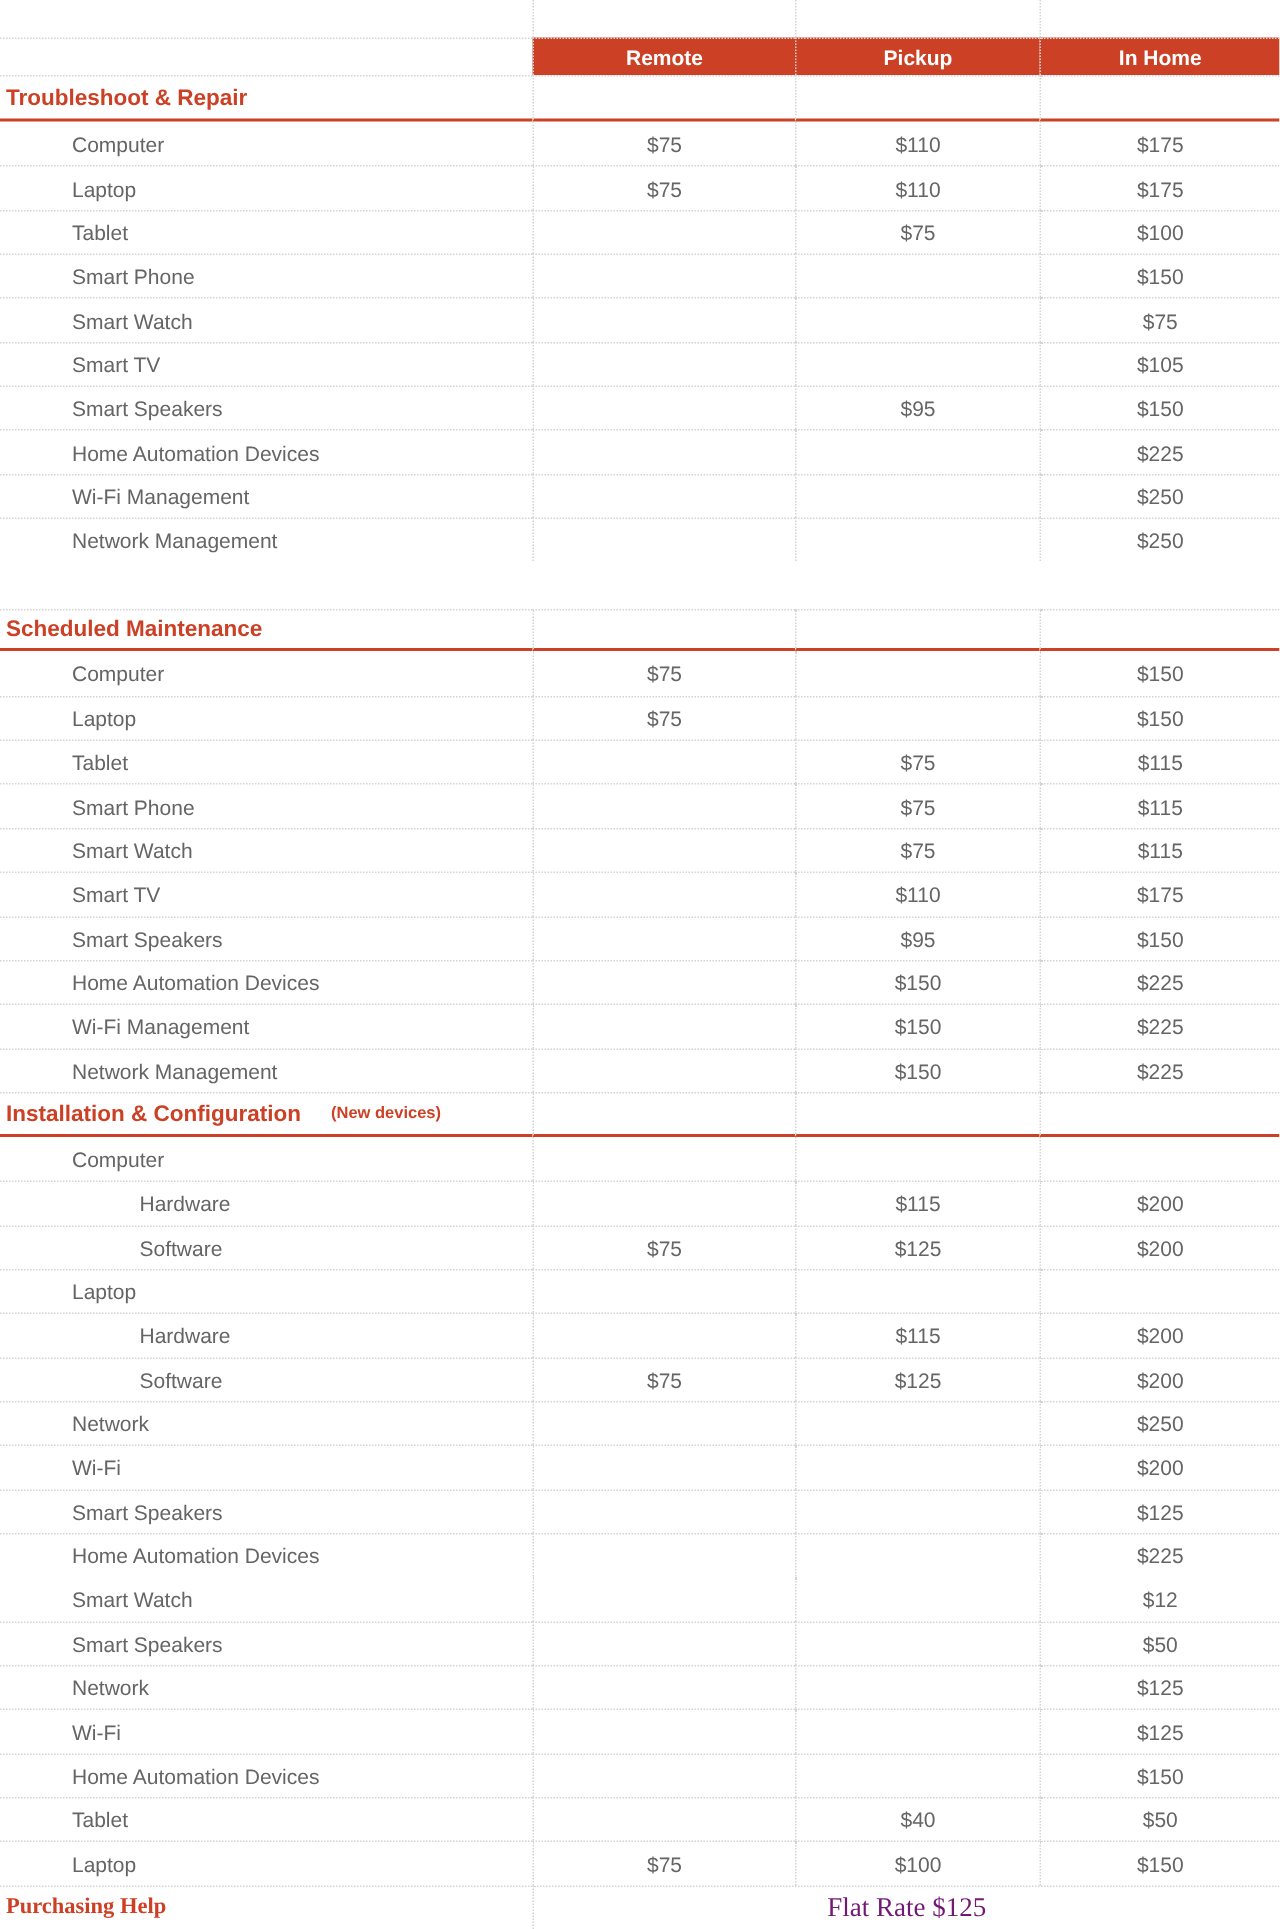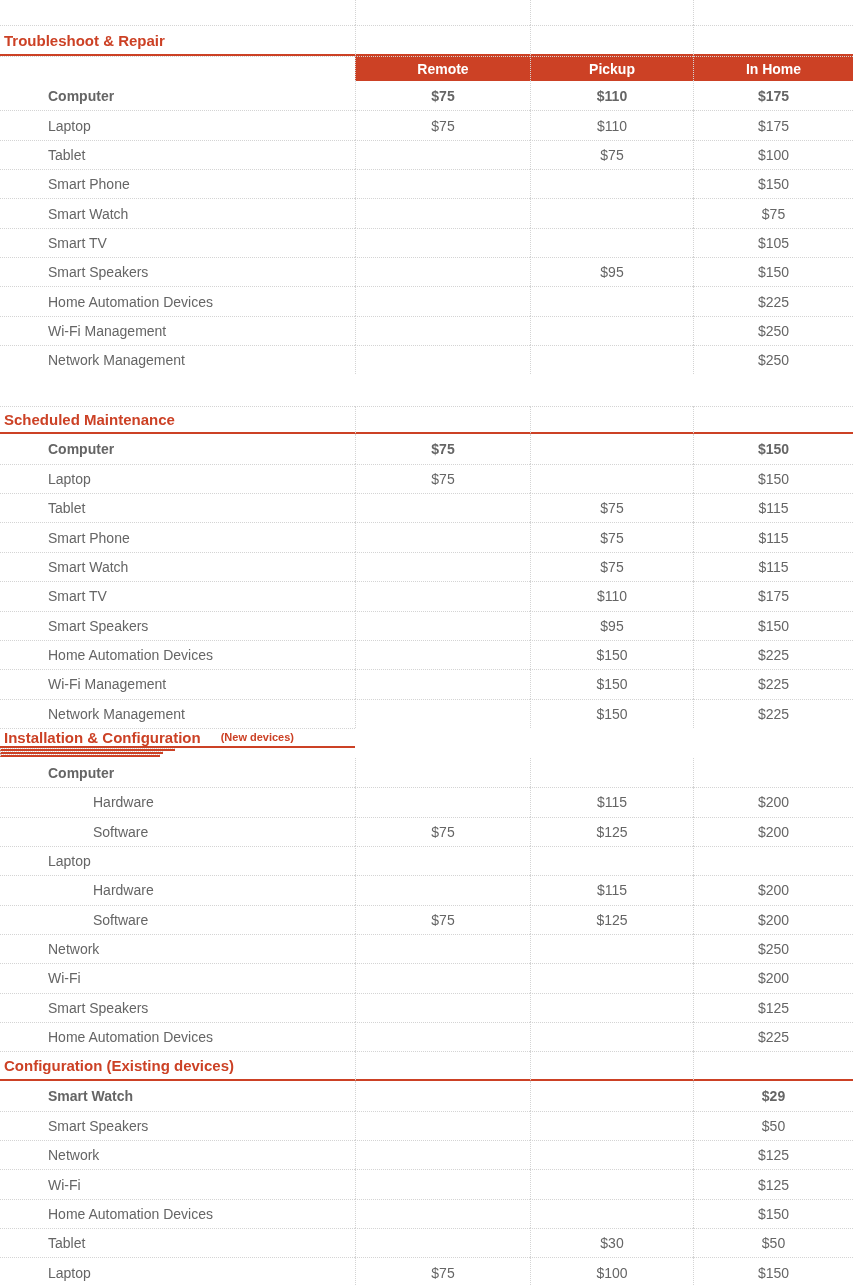--- a/index.html
+++ b/index.html
@@ -9,57 +9,57 @@
   .cell{box-sizing:border-box;display:flex;align-items:center;border-top:1px dotted #d4d4d4;overflow:hidden;white-space:nowrap;}
   .c1{width:355px;}
   .c2{width:175px;border-left:1px dotted #d4d4d4;}
   .c3{width:163px;border-left:1px dotted #d4d4d4;}
   .c4{width:160px;border-left:1px dotted #d4d4d4;}
   .h-spacer{height:25px;}
   .h-spacer .cell{border-top:none;}
   .h-band{height:25px;}
   .band{background:#cc4125;color:#ffffff;font-weight:700;font-size:14px;justify-content:center;}
   .srow .cell{border-bottom:2px solid #cc4125;}
-  .sh1{height:31px;} .sh2{height:28px;margin-top:32px;} .sh3{height:30px;flex-direction:column;} .sh4{height:30px;}
+  .sh1{height:31px;} .sh2{height:28px;margin-top:32px;} .sh3{height:30px;} .sh4{height:30px;}
   .sec{color:#cc4125;font-weight:700;font-size:15px;padding-left:4px;}
   .sec .sfx{font-size:11px;margin-left:20px;}
   .h-data{height:29.35px;}
-  .nt .cell{border-top:none;font-weight:bold;}
+  .nt .cell{border-top:none;}
   .label{color:#656565;font-size:14px;padding-left:48px;}
   .lvl2 .label{padding-left:93px;text-align:right;}
   .price{color:#656565;font-size:14px;justify-content:center;}
   .h-foot{height:31px;font-family:Liberation Serif, serif;}
   .h-foot .cell{border-bottom:2px solid #f3c1b5;}
   .foot-title{color:#cc4125;font-weight:700;font-size:15px;padding-left:4px;}
   .c-merge{width:498px;border-left:1px dotted #d4d4d4;color:#701a75;font-size:18px;justify-content:center;}
 </style>
 </head>
 <body>
 
 <div class="tbl">
 
   <div class="row h-spacer">
     <div class="cell c1"></div>
     <div class="cell c2"></div>
     <div class="cell c3"></div>
     <div class="cell c4"></div>
   </div>
 
+  <div class="row h-band">
+    <div class="cell c1"></div>
+    <div class="cell c2 band">Remote</div>
+    <div class="cell c3 band">Pickup</div>
+    <div class="cell c4 band">In Home</div>
+  </div>
+
   <div class="row srow sh1">
     <div class="cell c1 sec">Troubleshoot &amp; Repair</div>
     <div class="cell c2"></div>
     <div class="cell c3"></div>
     <div class="cell c4"></div>
-  </div>
-
-  <div class="row h-band">
-    <div class="cell c1"></div>
-    <div class="cell c2 band">Remote</div>
-    <div class="cell c3 band">Pickup</div>
-    <div class="cell c4 band">In Home</div>
   </div>
   <div class="row h-data nt">
     <div class="cell c1 label">Computer</div>
     <div class="cell c2 price">$75</div>
     <div class="cell c3 price">$110</div>
     <div class="cell c4 price">$175</div>
   </div>
   <div class="row h-data">
     <div class="cell c1 label">Laptop</div>
     <div class="cell c2 price">$75</div>
@@ -245,31 +245,25 @@
     <div class="cell c3 price"></div>
     <div class="cell c4 price">$125</div>
   </div>
   <div class="row h-data">
     <div class="cell c1 label">Home Automation Devices</div>
     <div class="cell c2 price"></div>
     <div class="cell c3 price"></div>
     <div class="cell c4 price">$225</div>
   </div>
 
-  <div class="row srow sh4">
-    <div class="cell c1 sec">Configuration (Existing devices)</div>
-    <div class="cell c2"></div>
-    <div class="cell c3"></div>
-    <div class="cell c4"></div>
-  </div>
   <div class="row h-data nt">
     <div class="cell c1 label">Smart Watch</div>
     <div class="cell c2 price"></div>
     <div class="cell c3 price"></div>
-    <div class="cell c4 price">$29</div>
+    <div class="cell c4 price">$12</div>
   </div>
   <div class="row h-data">
     <div class="cell c1 label">Smart Speakers</div>
     <div class="cell c2 price"></div>
     <div class="cell c3 price"></div>
     <div class="cell c4 price">$50</div>
   </div>
   <div class="row h-data">
     <div class="cell c1 label">Network</div>
     <div class="cell c2 price"></div>
@@ -284,21 +278,21 @@
   </div>
   <div class="row h-data">
     <div class="cell c1 label">Home Automation Devices</div>
     <div class="cell c2 price"></div>
     <div class="cell c3 price"></div>
     <div class="cell c4 price">$150</div>
   </div>
   <div class="row h-data">
     <div class="cell c1 label">Tablet</div>
     <div class="cell c2 price"></div>
-    <div class="cell c3 price">$30</div>
+    <div class="cell c3 price">$40</div>
     <div class="cell c4 price">$50</div>
   </div>
   <div class="row h-data">
     <div class="cell c1 label">Laptop</div>
     <div class="cell c2 price">$75</div>
     <div class="cell c3 price">$100</div>
     <div class="cell c4 price">$150</div>
   </div>
 
   <div class="row h-foot">

